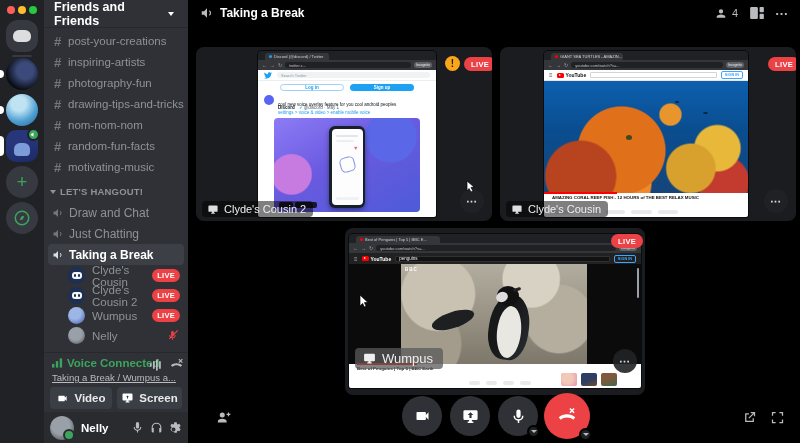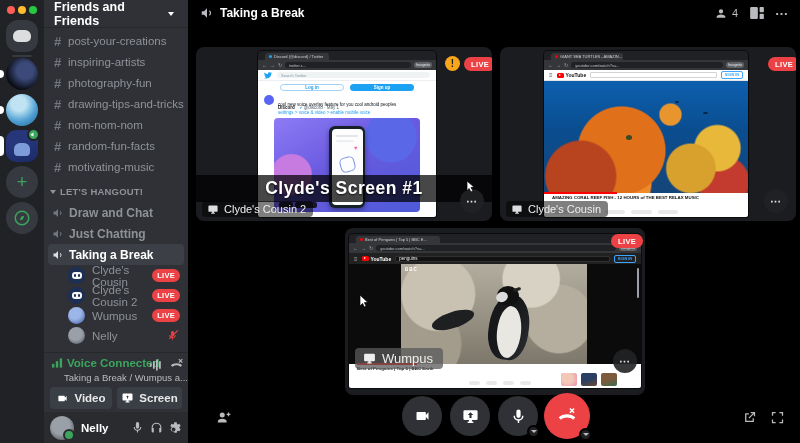--- a/index.html
+++ b/index.html
@@ -24,35 +24,35 @@
     display:flex; align-items:center; padding:0 10px; color:#fff; font-size:12.5px; font-weight:bold; }
   #sb-header .spacer { flex:1; }
   .chan { position:absolute; left:6px; width:134px; height:20px; display:flex; align-items:center;
     color:#8e9297; font-size:11.5px; }
   .chan .hash { color:#72767d; font-size:13px; width:15px; text-align:center; margin-right:3px; font-weight:bold;}
   .cat { position:absolute; left:4px; width:136px; color:#8e9297; font-size:9.5px; font-weight:bold;
     letter-spacing:.2px; display:flex; align-items:center; }
   .caret { width:0; height:0; border-left:3.5px solid transparent; border-right:3.5px solid transparent;
     border-top:4px solid #8e9297; margin:0 4px 0 2px; }
   .vchan { position:absolute; left:4px; width:136px; height:21px; border-radius:4px; display:flex;
-    align-items:center; color:#8e9297; font-size:12px; padding-left:4px;font-weight:bold; }
+    align-items:center; color:#8e9297; font-size:12px; padding-left:4px; }
   .vchan.active { background:#3c3f45; color:#fff; font-weight:bold; }
   .vchan svg { margin-right:5px; }
   .member { position:absolute; left:24px; width:116px; height:19px; display:flex; align-items:center;
     color:#8e9297; font-size:11.5px; }
   .avtr { width:17px; height:17px; border-radius:50%; margin-right:7px; flex:none; position:relative; }
   .live-badge { background:#ed4245; color:#fff; font-size:7.5px; font-weight:bold; letter-spacing:.3px;
     border-radius:8px; padding:2px 5px; margin-left:auto; margin-right:4px; }
   .clyde-face { position:absolute; left:3.5px; top:5px; width:10px; height:7px; background:#f6f6f6; border-radius:3px; }
   .clyde-face:before, .clyde-face:after { content:""; position:absolute; top:2px; width:2px; height:2.5px; background:#1c2f55; border-radius:1px; }
   .clyde-face:before { left:2px; } .clyde-face:after { right:2px; }
 
   #voice-block { position:absolute; left:0; top:352px; width:144px; height:33px; border-top:1px solid #26282c; }
   #voice-title { position:absolute; left:8px; top:4px; color:#3ba55d; font-size:11.5px; font-weight:bold; display:flex; align-items:center; gap:4px;}
-  #voice-sub { position:absolute; left:20px; top:19px; color:#b9bbbe; font-size:9.5px; }
+  #voice-sub { position:absolute; left:8px; top:19px; color:#b9bbbe; font-size:9.5px;text-decoration:underline; }
   .voice-ic { position:absolute; top:5px; color:#b9bbbe; }
   .sb-btn { position:absolute; top:387px; height:22px; background:#3a3e45; border-radius:4px; color:#e8e9ea;
     font-size:11.5px; font-weight:bold; display:flex; align-items:center; justify-content:center; gap:5px; }
   #user-panel { position:absolute; left:0; top:412px; width:144px; height:31px; background:#292b2f;
     display:flex; align-items:center; padding:0 6px; }
   #user-avatar { width:24px; height:24px; border-radius:50%; background:radial-gradient(circle at 45% 40%, #9aa0a8 0 45%, #5d6168 80%); position:relative; flex:none;}
   #user-avatar:after { content:""; position:absolute; right:-1px; bottom:-1px; width:8px; height:8px;
     background:#3ba55d; border:2px solid #292b2f; border-radius:50%; }
   #user-name { color:#fff; font-size:11.5px; font-weight:bold; margin-left:7px; flex:1; }
   .user-ic { color:#b9bbbe; margin-left:6px; }
@@ -392,21 +392,20 @@
           </div>
           <div style="position:absolute;left:5px;bottom:4px;width:14px;height:6px;background:rgba(10,10,10,.85);border-radius:2px"></div>
           <div style="position:absolute;left:21px;bottom:4px;width:22px;height:6px;background:rgba(10,10,10,.85);border-radius:2px"></div>
         </div>
       </div>
     </div>
     <div class="warn" style="left:249px;top:9px">
         <span>!</span>
       </div>
     <div class="tile-live" style="left:268px;top:10px">LIVE</div>
-    <div class="tooltip-band" style="top:128px">Clyde's Screen #1</div>
     <div class="name-tag" style="left:6px;bottom:4px">
       <svg width="12" height="11" viewBox="0 0 24 24" fill="#dcddde">
           <path d="M20 3H4a2 2 0 00-2 2v10a2 2 0 002 2h6v2H8v2h8v-2h-2v-2h6a2 2 0 002-2V5a2 2 0 00-2-2z"></path>
         </svg>
       <span>Clyde's Cousin 2</span>
     </div>
     <div class="more-btn" style="right:8px;bottom:8px">
         <span>⋯</span>
       </div>
     <svg class="cursor-arrow" style="right:16px;bottom:28px" width="11" height="13" viewBox="0 0 11 13">

